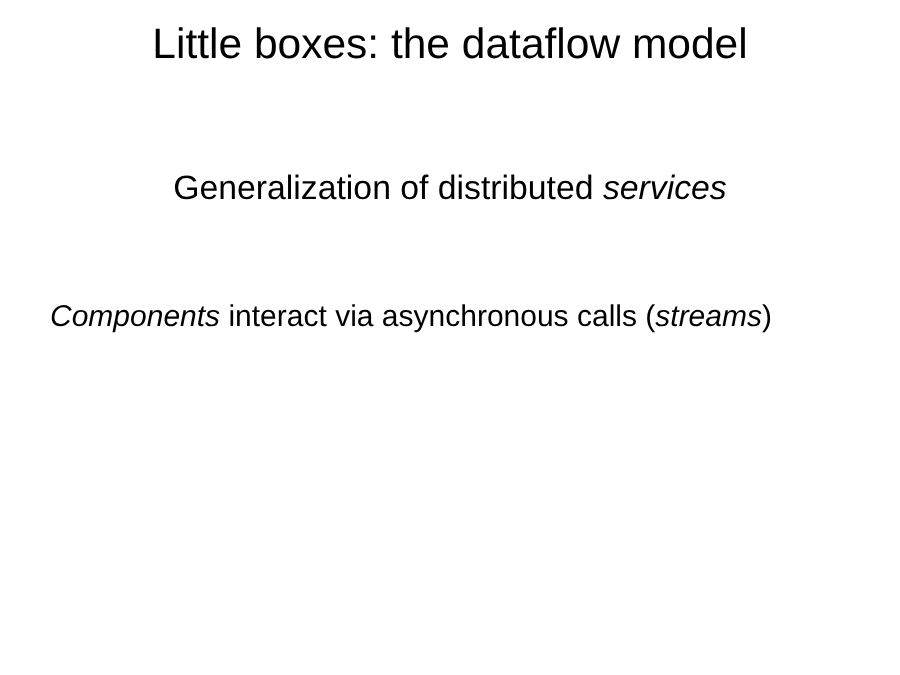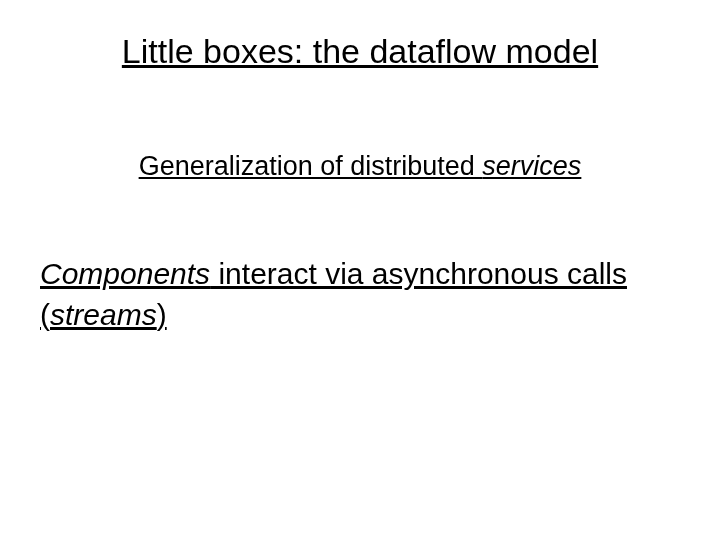--- a/index.html
+++ b/index.html
@@ -11,39 +11,38 @@
       width: 720px;
       height: 540px;
       background: #ffffff;
       font-family: Arial, Helvetica, sans-serif;
       color: #000000;
       overflow: hidden;
     }
     .slide {
       width: 100%;
       height: 100%;
-      padding: 32px 40px;
-      text-decoration: underline;
+      padding: 16px 40px;
     }
     .title {
       font-size: 34px;
       font-weight: 400;
       text-align: center;
       margin-left: 40px;
       margin-right: 40px;
       margin-bottom: 80px;
     }
     .line1 {
       font-size: 27px;
       font-weight: 400;
       margin-bottom: 72px;
       text-align: center;
     }
     .line2 {
-      font-size: 30px;
+      font-size: 24px;
       font-weight: 400;
       line-height: 1.35;
     }
     .italic {
       font-style: italic;
     }
   </style>
 </head>
 <body>
 

